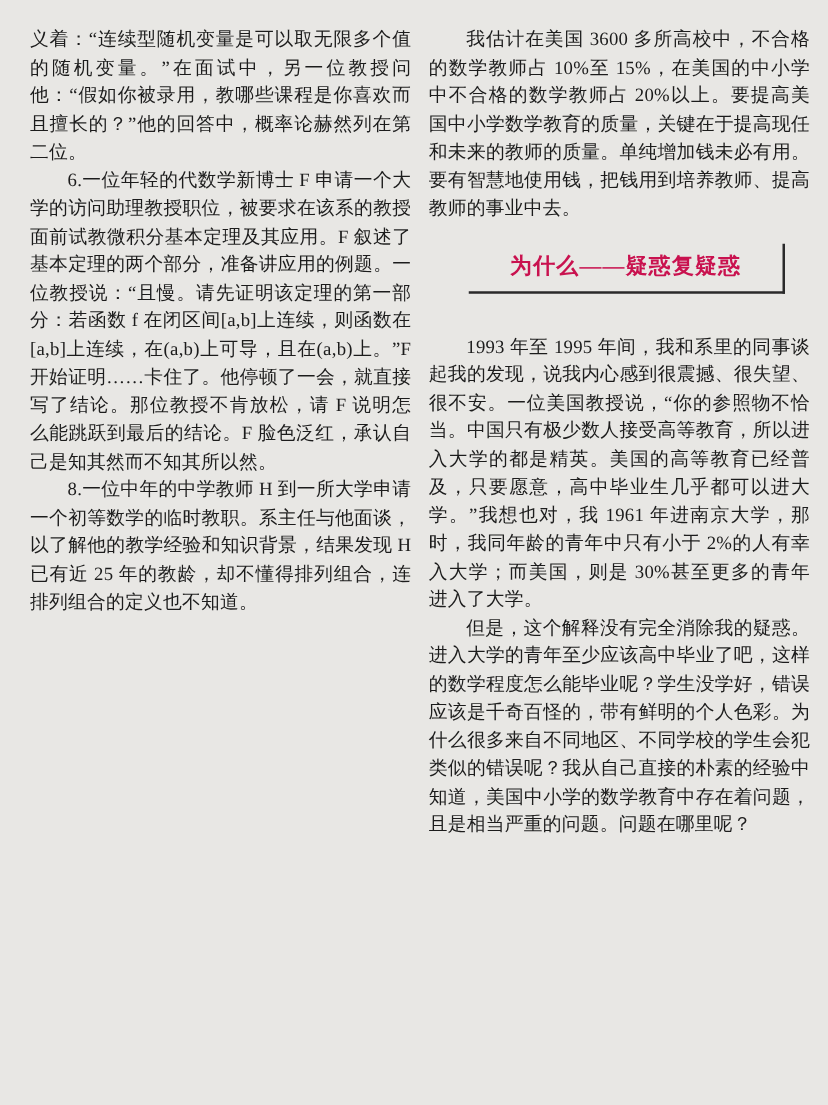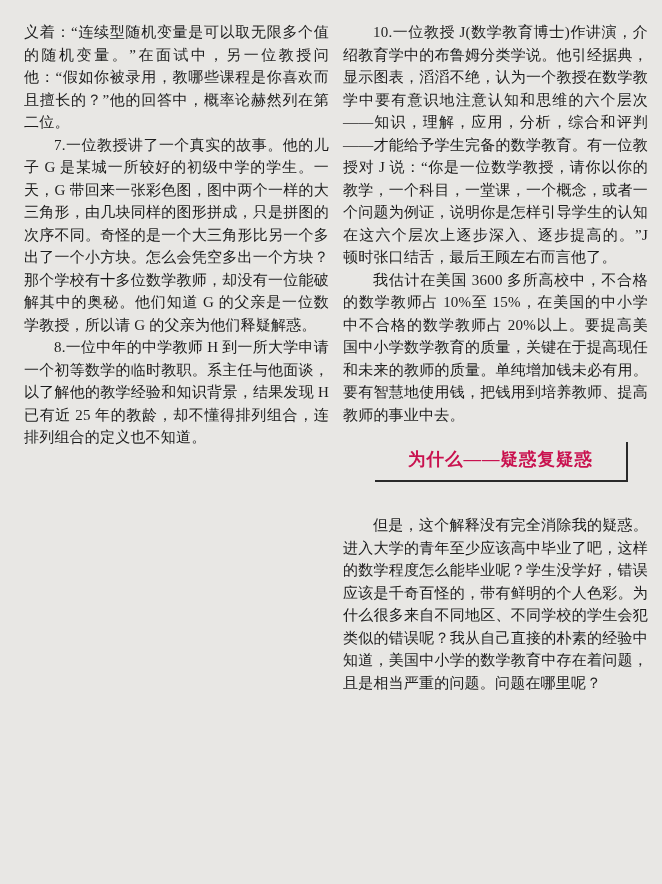--- a/index.html
+++ b/index.html
@@ -58,29 +58,29 @@
     white-space: nowrap;
   }
 </style>
 </head>
 <body>
 
 <div class="page">
 
   <div class="col">
     <p class="para cont">义着：“连续型随机变量是可以取无限多个值的随机变量。”在面试中，另一位教授问他：“假如你被录用，教哪些课程是你喜欢而且擅长的？”他的回答中，概率论赫然列在第二位。</p>
-    <p class="para">7.一位教授讲了一个真实的故事。他的儿子 G 是某城一所较好的初级中学的学生。一天，G 带回来一张彩色图，图中两个一样的大三角形，由几块同样的图形拼成，只是拼图的次序不同。奇怪的是一个大三角形比另一个多出了一个小方块。怎么会凭空多出一个方块？那个学校有十多位数学教师，却没有一位能破解其中的奥秘。他们知道 G 的父亲是一位数学教授，所以请 G 的父亲为他们释疑解惑。</p>
+    <p class="para">6.一位年轻的代数学新博士 F 申请一个大学的访问助理教授职位，被要求在该系的教授面前试教微积分基本定理及其应用。F 叙述了基本定理的两个部分，准备讲应用的例题。一位教授说：“且慢。请先证明该定理的第一部分：若函数 f 在闭区间[a,b]上连续，则函数在[a,b]上连续，在(a,b)上可导，且在(a,b)上。”F 开始证明……卡住了。他停顿了一会，就直接写了结论。那位教授不肯放松，请 F 说明怎么能跳跃到最后的结论。F 脸色泛红，承认自己是知其然而不知其所以然。</p>
     <p class="para">8.一位中年的中学教师 H 到一所大学申请一个初等数学的临时教职。系主任与他面谈，以了解他的教学经验和知识背景，结果发现 H 已有近 25 年的教龄，却不懂得排列组合，连排列组合的定义也不知道。</p>
 
   </div>
 
   <div class="col">
-    <p class="para">10.一位教授 J(数学教育博士)作讲演，介绍教育学中的布鲁姆分类学说。他引经据典，显示图表，滔滔不绝，认为一个教授在数学教学中要有意识地注意认知和思维的六个层次——知识，理解，应用，分析，综合和评判——才能给予学生完备的数学教育。有一位教授对 J 说：“你是一位数学教授，请你以你的教学，一个科目，一堂课，一个概念，或者一个问题为例证，说明你是怎样引导学生的认知在这六个层次上逐步深入、逐步提高的。”J 顿时张口结舌，最后王顾左右而言他了。</p>
     <p class="para">我估计在美国 3600 多所高校中，不合格的数学教师占 10%至 15%，在美国的中小学中不合格的数学教师占 20%以上。要提高美国中小学数学教育的质量，关键在于提高现任和未来的教师的质量。单纯增加钱未必有用。要有智慧地使用钱，把钱用到培养教师、提高教师的事业中去。</p>
 
     <div class="section-head-wrap">
       <span class="section-head">为什么——疑惑复疑惑</span>
     </div>
 
+    <p class="para">1993 年至 1995 年间，我和系里的同事谈起我的发现，说我内心感到很震撼、很失望、很不安。一位美国教授说，“你的参照物不恰当。中国只有极少数人接受高等教育，所以进入大学的都是精英。美国的高等教育已经普及，只要愿意，高中毕业生几乎都可以进大学。”我想也对，我 1961 年进南京大学，那时，我同年龄的青年中只有小于 2%的人有幸入大学；而美国，则是 30%甚至更多的青年进入了大学。</p>
     <p class="para">但是，这个解释没有完全消除我的疑惑。进入大学的青年至少应该高中毕业了吧，这样的数学程度怎么能毕业呢？学生没学好，错误应该是千奇百怪的，带有鲜明的个人色彩。为什么很多来自不同地区、不同学校的学生会犯类似的错误呢？我从自己直接的朴素的经验中知道，美国中小学的数学教育中存在着问题，且是相当严重的问题。问题在哪里呢？</p>
   </div>
 
 </div>
 
 </body></html>

